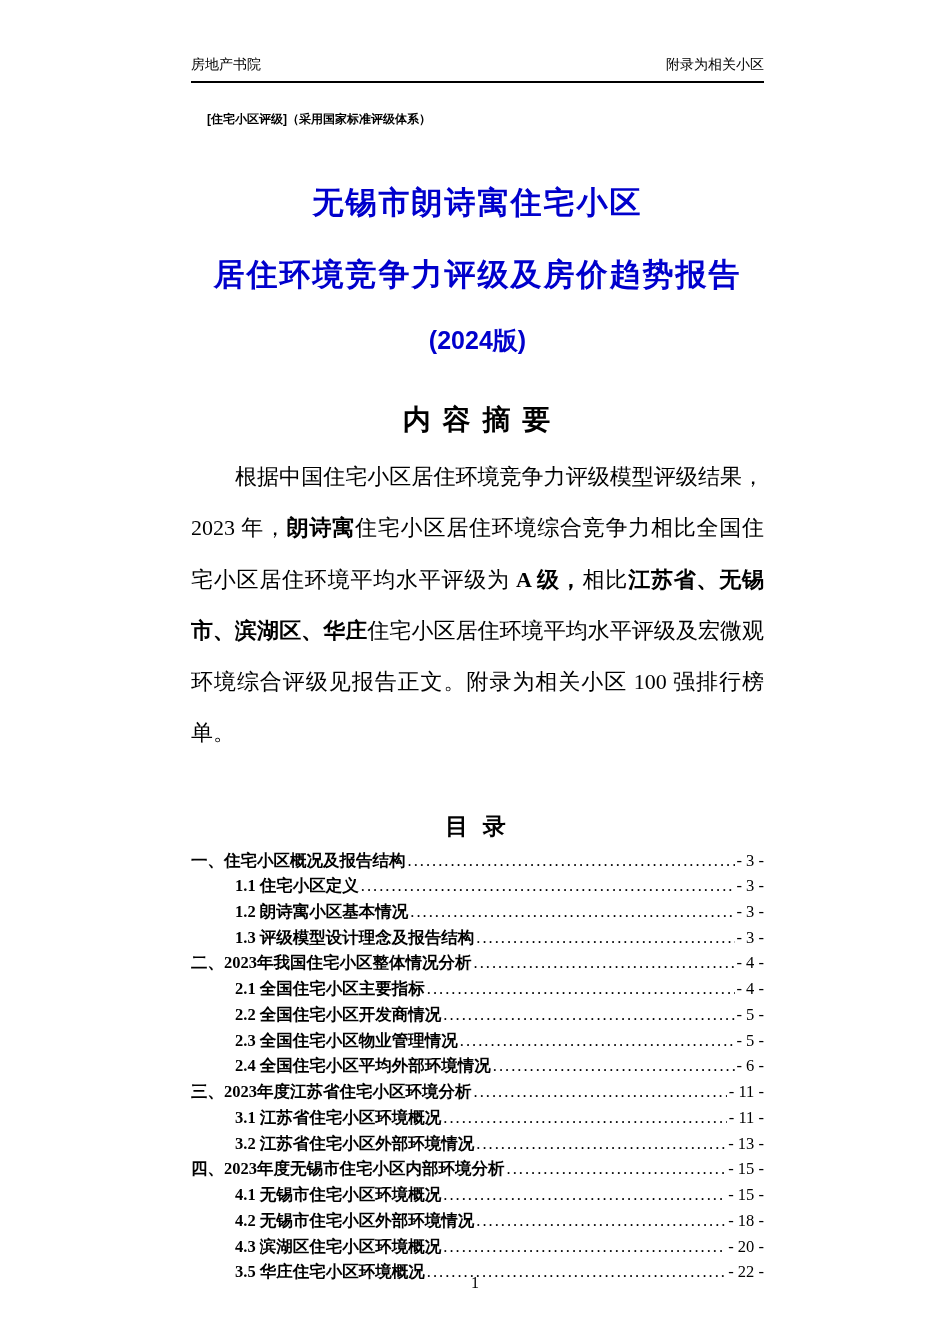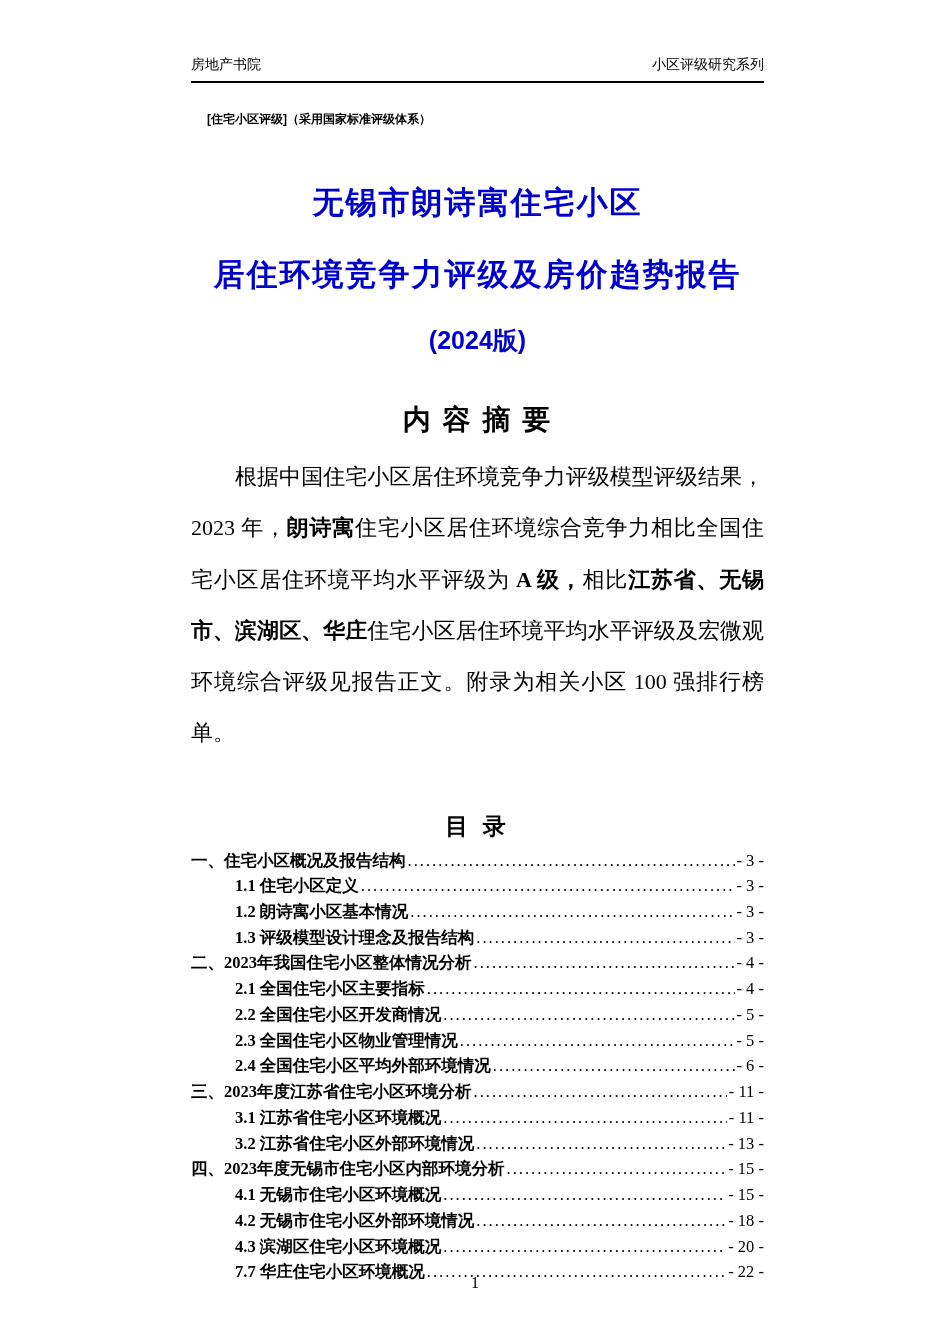--- a/index.html
+++ b/index.html
@@ -124,21 +124,21 @@
     font-size: 16px;
   }
 </style>
 </head>
 <body>
 
 <div class="page">
 
   <header class="doc-header">
     <span>房地产书院</span>
-    <span>小区评级研究系列</span>
+    <span>附录为相关小区</span>
   </header>
   <div class="header-rule"></div>
 
   <p class="tagline">[住宅小区评级]（采用国家标准评级体系）</p>
 
   <h1 class="title-line1">无锡市朗诗寓住宅小区</h1>
   <h1 class="title-line2">居住环境竞争力评级及房价趋势报告</h1>
   <h2 class="title-line3">(2024版)</h2>
 
   <h2 class="abstract-heading">内 容 摘 要</h2>
@@ -237,21 +237,21 @@
   </div>
 
   <div class="toc-row level-2">
     <span class="toc-label">4.3 滨湖区住宅小区环境概况</span>
     <span class="toc-dots"></span>
     <span class="toc-page">- 20 -</span>
   </div>
 
 
   <div class="toc-row level-2">
-    <span class="toc-label">7.7 华庄住宅小区环境概况</span>
+    <span class="toc-label">3.5 华庄住宅小区环境概况</span>
     <span class="toc-dots"></span>
     <span class="toc-page">- 22 -</span>
   </div>
 </nav>
 
   <footer class="page-footer">
     <span>1</span>
   </footer>
 
 </div>

